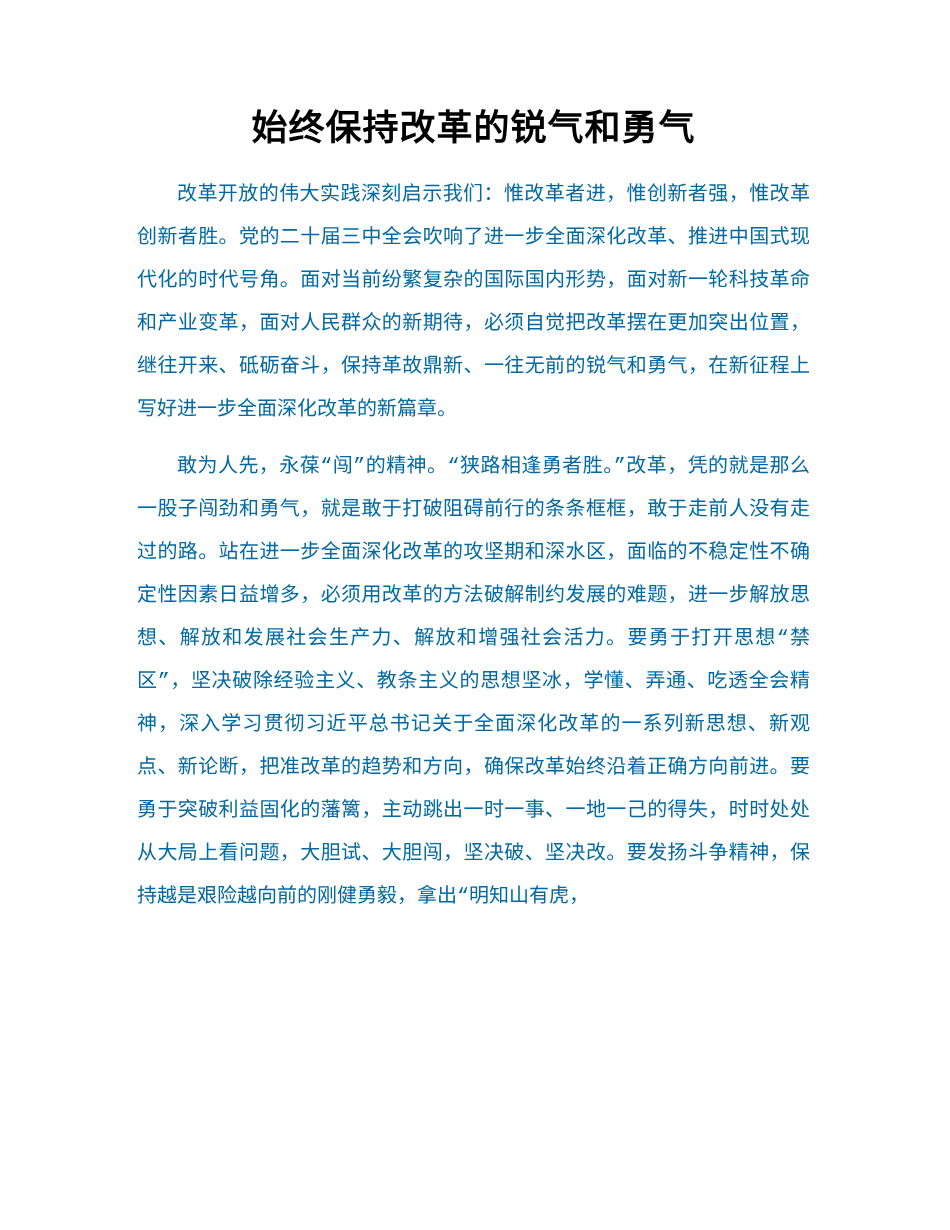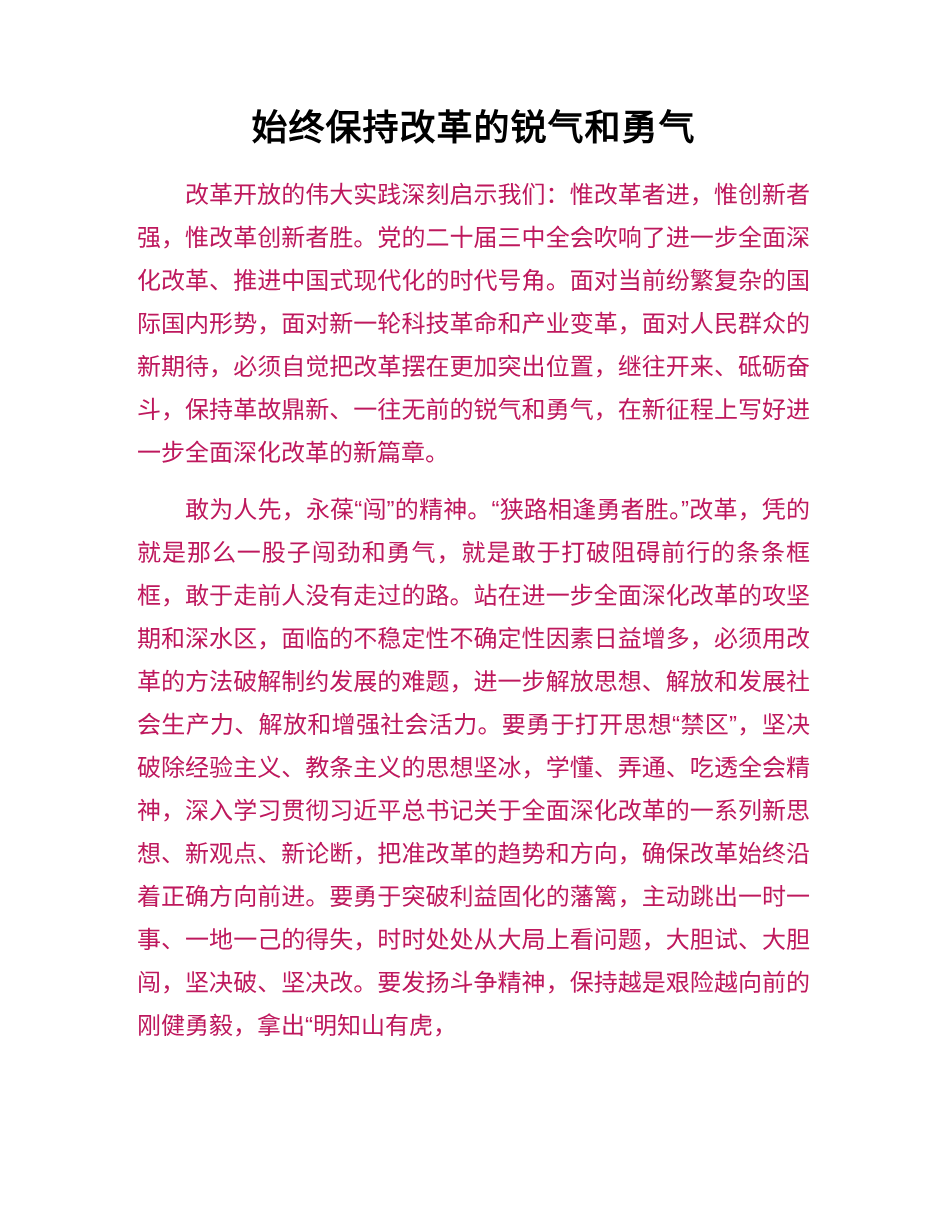--- a/index.html
+++ b/index.html
@@ -24,28 +24,29 @@
   .doc-title {
     font-size: 36px;
     font-weight: 700;
     line-height: 50px;
     text-align: center;
     margin: 0 0 20px 0;
     color: #000000;
     letter-spacing: 1px;
   }
   .doc-paragraph {
-    font-size: 24px;
+    font-size: 20px;
     line-height: 43px;
     margin: 0 0 14px 0;
     text-indent: 2em;
     text-align: justify;
     text-justify: inter-ideograph;
     word-break: break-all;
-    color: #be185d;
+    color: #0369a1;
+    font-family: Liberation Mono, monospace;
   }
 </style>
 </head>
 <body>
 
 <div class="page">
   <h1 class="doc-title">始终保持改革的锐气和勇气</h1>
   <p class="doc-paragraph">改革开放的伟大实践深刻启示我们：惟改革者进，惟创新者强，惟改革创新者胜。党的二十届三中全会吹响了进一步全面深化改革、推进中国式现代化的时代号角。面对当前纷繁复杂的国际国内形势，面对新一轮科技革命和产业变革，面对人民群众的新期待，必须自觉把改革摆在更加突出位置，继往开来、砥砺奋斗，保持革故鼎新、一往无前的锐气和勇气，在新征程上写好进一步全面深化改革的新篇章。</p>
   <p class="doc-paragraph">敢为人先，永葆“闯”的精神。“狭路相逢勇者胜。”改革，凭的就是那么一股子闯劲和勇气，就是敢于打破阻碍前行的条条框框，敢于走前人没有走过的路。站在进一步全面深化改革的攻坚期和深水区，面临的不稳定性不确定性因素日益增多，必须用改革的方法破解制约发展的难题，进一步解放思想、解放和发展社会生产力、解放和增强社会活力。要勇于打开思想“禁区”，坚决破除经验主义、教条主义的思想坚冰，学懂、弄通、吃透全会精神，深入学习贯彻习近平总书记关于全面深化改革的一系列新思想、新观点、新论断，把准改革的趋势和方向，确保改革始终沿着正确方向前进。要勇于突破利益固化的藩篱，主动跳出一时一事、一地一己的得失，时时处处从大局上看问题，大胆试、大胆闯，坚决破、坚决改。要发扬斗争精神，保持越是艰险越向前的刚健勇毅，拿出“明知山有虎，</p>
 </div>

